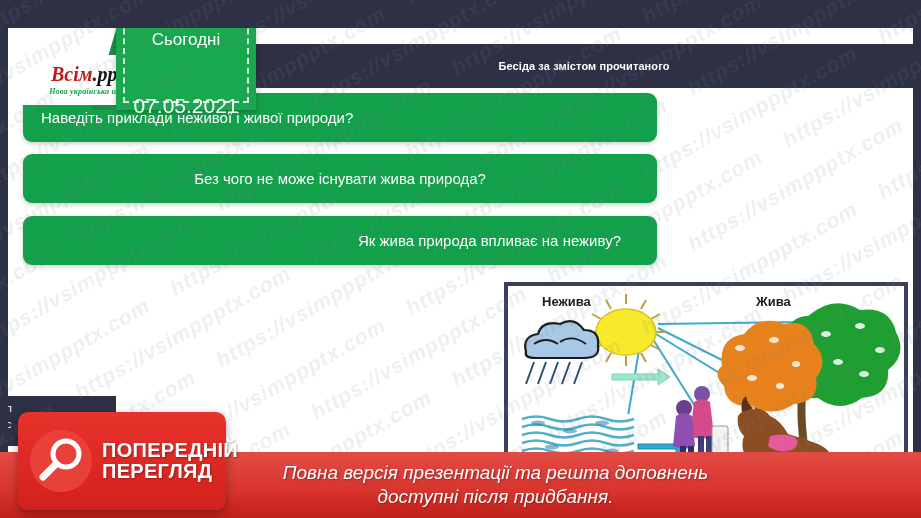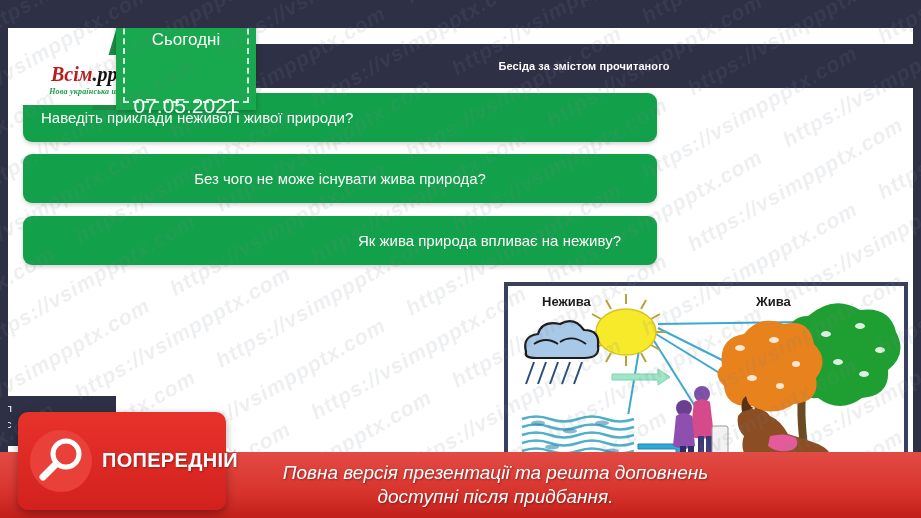--- a/index.html
+++ b/index.html
@@ -418,19 +418,20 @@
 
 <div class="preview-badge">
   <div class="mag-circle">
     <svg width="62" height="62" viewBox="0 0 62 62">
       <circle cx="36" cy="24" r="13" fill="none" stroke="#ffffff" stroke-width="5"></circle>
       <line x1="26" y1="34" x2="13" y2="47" stroke="#ffffff" stroke-width="7" stroke-linecap="round"></line>
     </svg>
   </div>
   <div class="preview-label">
     <span>ПОПЕРЕДНІЙ</span>
+    <span>ПЕРЕГЛЯД</span>
   </div>
 </div>
 
 <div class="bottom-banner">
   <div class="bl">Повна версія презентації та решта доповнень</div>
   <div class="bl">доступні після придбання.</div>
 </div>
 
 </body></html>

